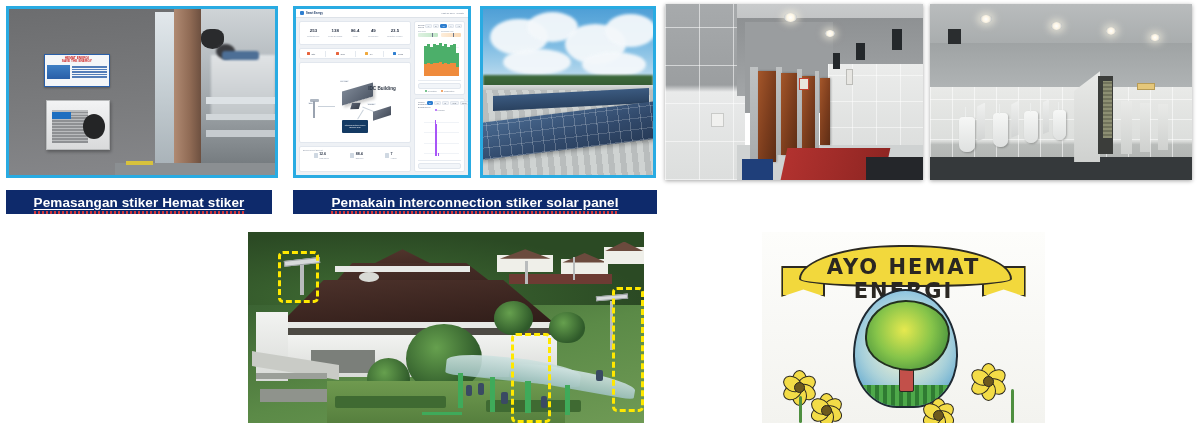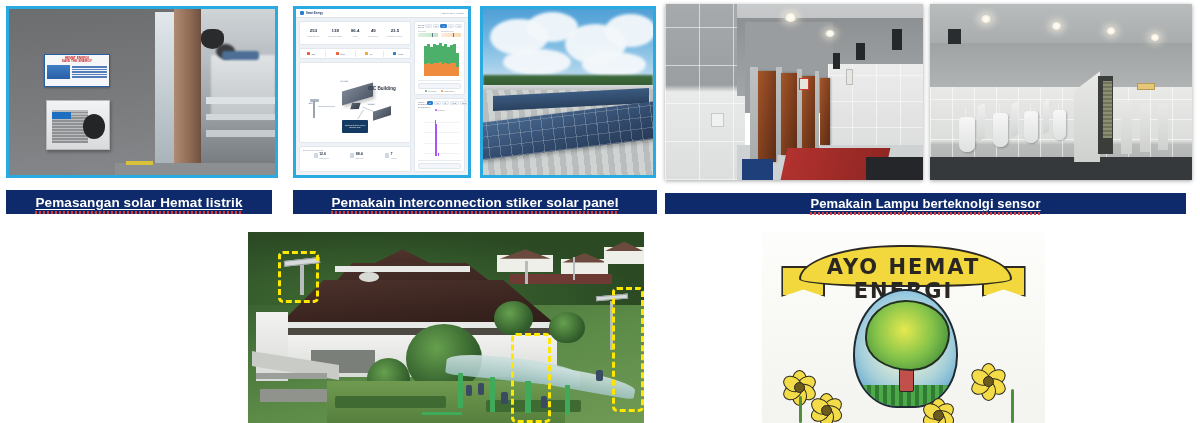--- a/index.html
+++ b/index.html
@@ -644,27 +644,24 @@
     <div class="partition" style="left:55%;top:38%;width:10%;height:52%;clip-path:polygon(0 22%,100% 0,100% 100%,0 100%);"></div>
     <div class="doorway" style="left:64%;top:41%;width:6%;height:44%;"></div>
     <div class="curtain" style="left:66%;top:44%;width:3.6%;height:32%;"></div>
     <div class="partition" style="left:73%;top:55%;width:4%;height:30%;"></div>
     <div class="partition" style="left:80%;top:56%;width:4%;height:28%;"></div>
     <div class="partition" style="left:87%;top:57%;width:4%;height:26%;"></div>
     <div class="signboard" style="left:79%;top:45%;width:7%;height:4%;"></div>
   </div>
 
   <div class="caption" id="c1" style="left:6px;top:190px;width:266px;height:24px;font-size:13.5px;">
-    <span class="txt">Pemasangan solar Hemat listrik</span>
+    <span class="txt">Pemasangan stiker Hemat stiker</span>
   </div>
   <div class="caption" id="c2" style="left:293px;top:190px;width:364px;height:24px;font-size:13.5px;">
     <span class="txt">Pemakain interconnection stiker solar panel</span>
-  </div>
-  <div class="caption" id="c3" style="left:665px;top:193px;width:521px;height:21px;font-size:13px;">
-    <span class="txt">Pemakain  Lampu berteknolgi sensor</span>
   </div>
 
   <div class="photo" id="p6" style="left:248px;top:232px;width:396px;height:191px;">
     <div class="bgtrees"></div>
     <div class="hill"></div>
 
     <div class="house" style="left:63%;top:12%;width:14%;height:9%;"></div>
     <div class="houseroof" style="left:62%;top:9%;width:16%;height:5%;clip-path:polygon(10% 100%,50% 0,90% 100%);"></div>
     <div class="house" style="left:79%;top:14%;width:12%;height:8%;"></div>
     <div class="houseroof" style="left:78%;top:11%;width:14%;height:5%;clip-path:polygon(10% 100%,50% 0,90% 100%);"></div>

